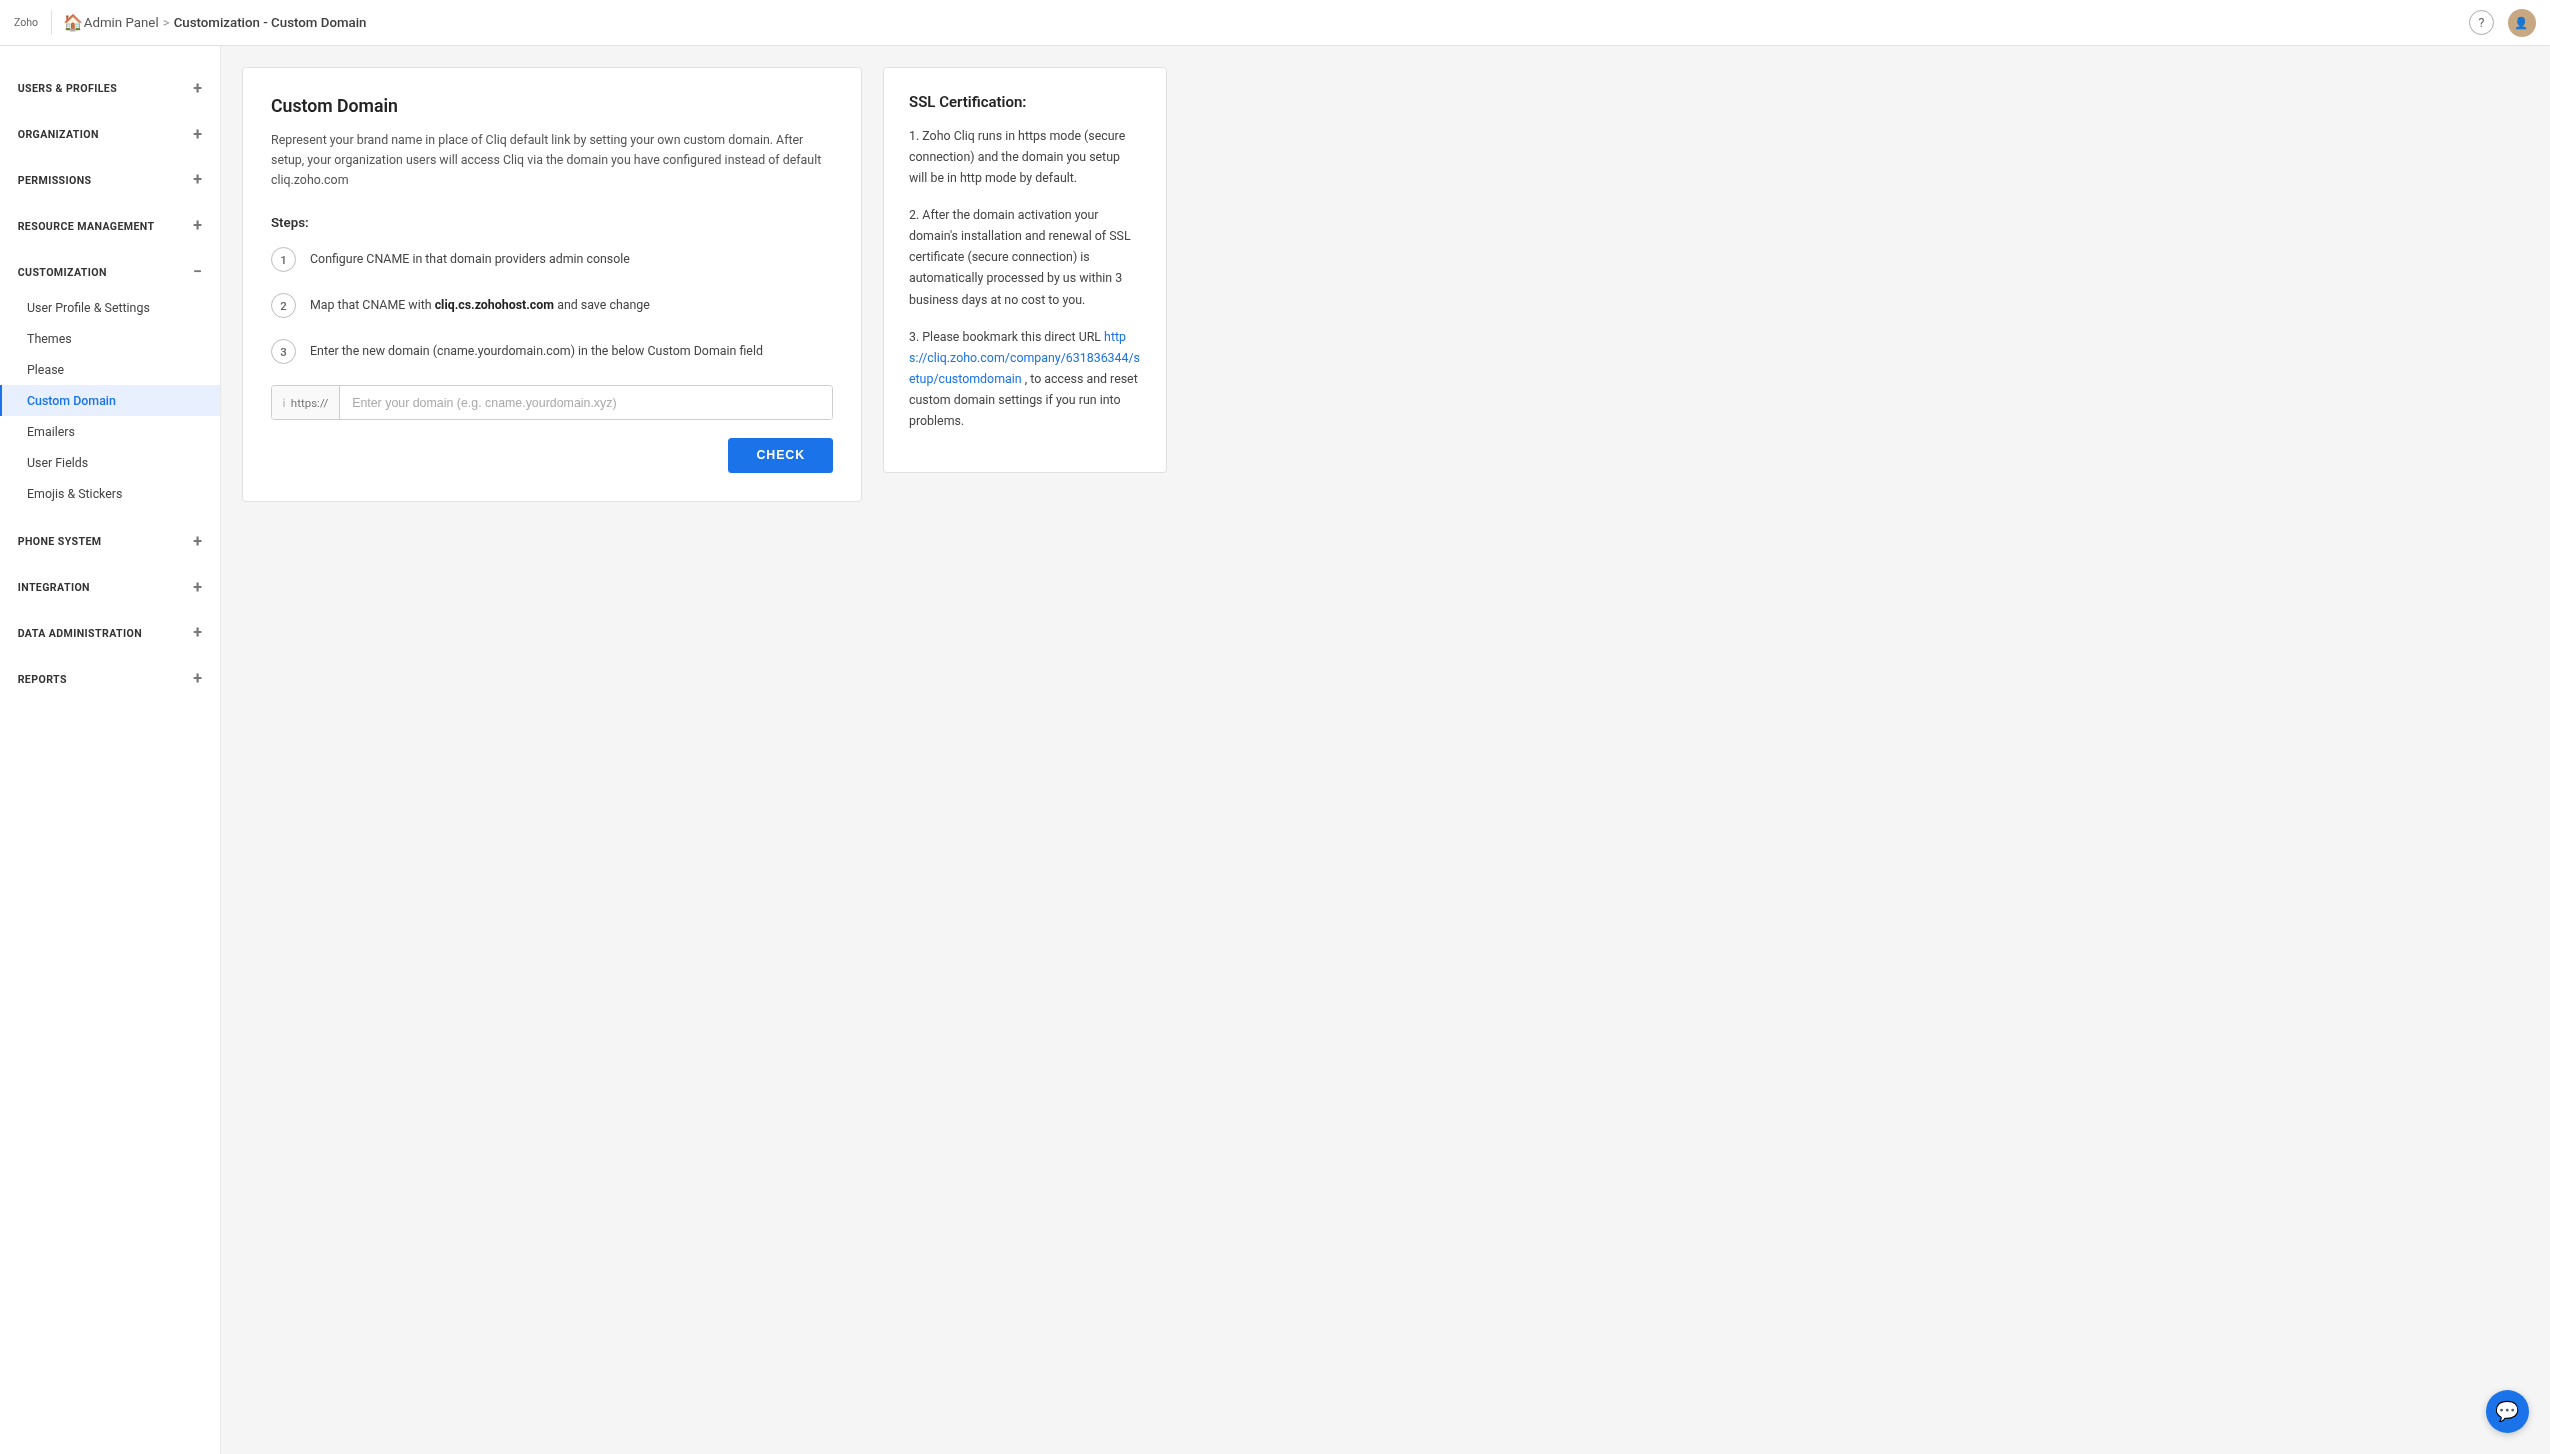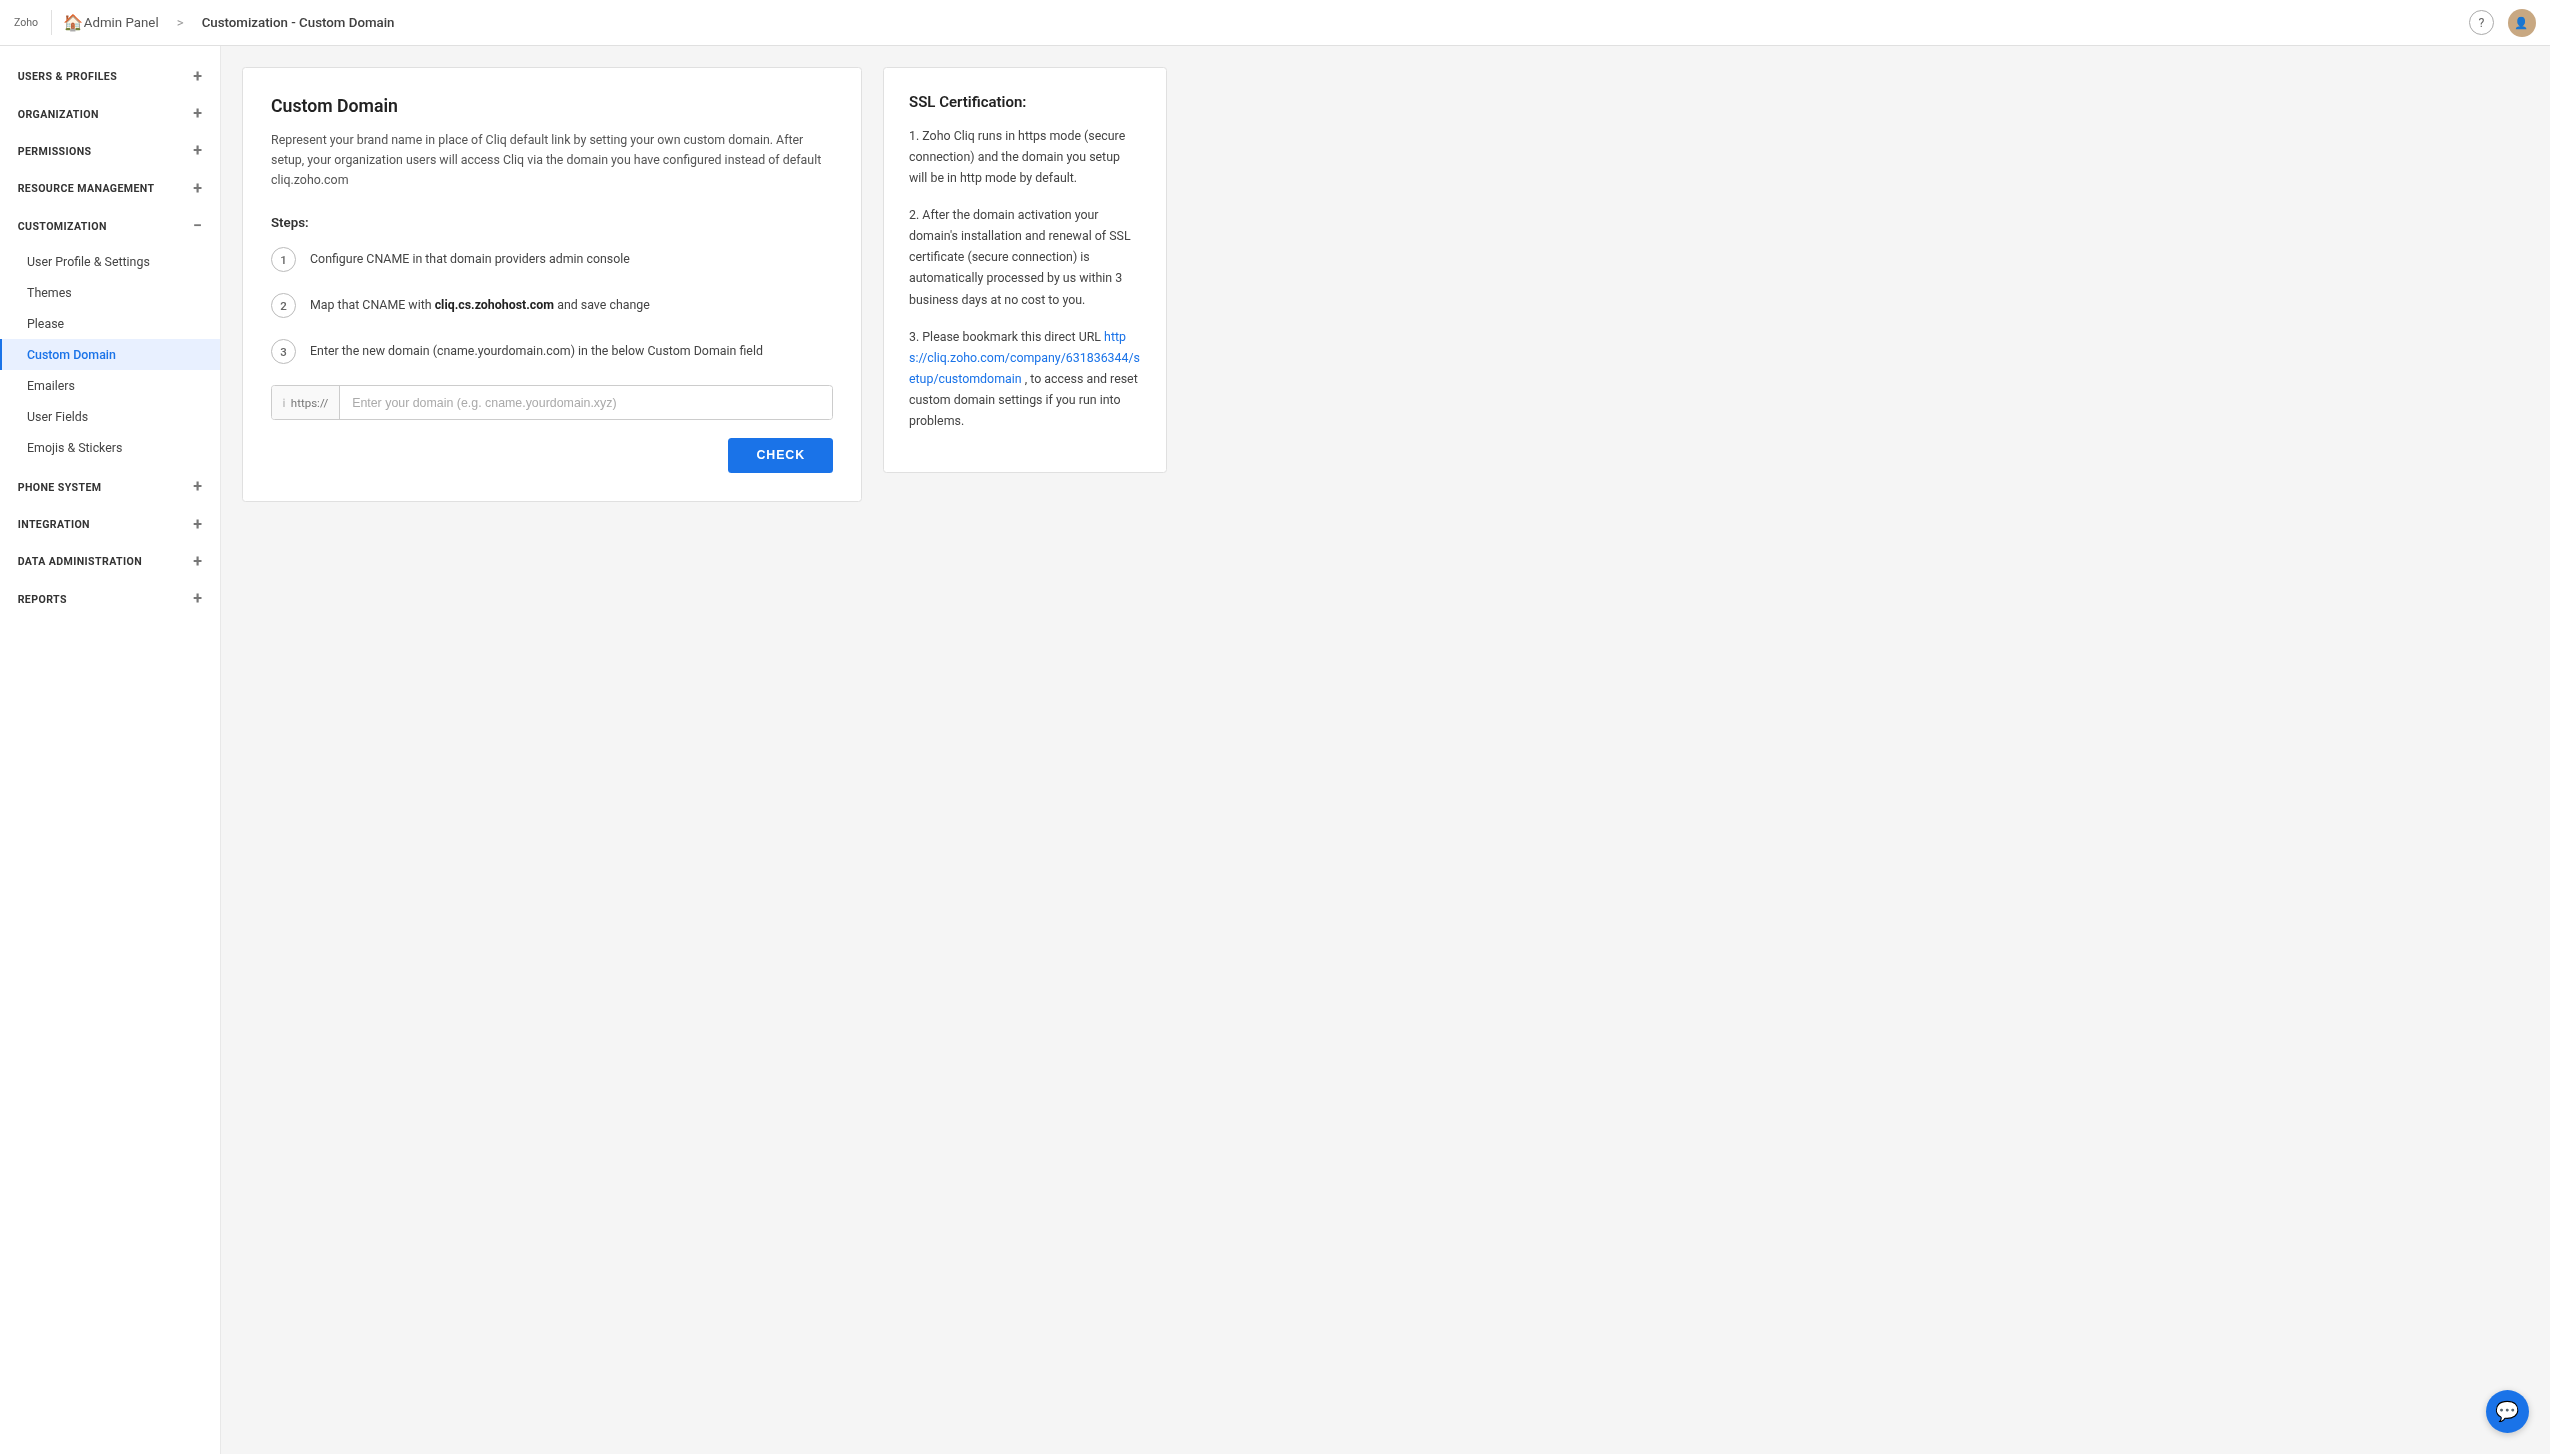--- a/index.html
+++ b/index.html
@@ -7,40 +7,41 @@
 
     
     .topbar {
       display: flex; align-items: center; height: 46px;
       background: #fff; border-bottom: 0.9px solid #e0e0e0;
       padding: 18px 14px; position: fixed; top: 0; left: 0; right: 0; z-index: 100;
     }
     .topbar-logo { font-size: 10.6px; color: #666; display: flex; align-items: center; gap: 3.5px; }
     .topbar-divider { width: 0.9px; height: 25px; background: #e0e0e0; margin: 0 12.4px; }
     .topbar-home-icon { font-size: 16px; color: #555; cursor: pointer; }
-    .topbar-breadcrumb { display: flex; align-items: center; gap: 18px; font-size: 13.3px; }
+    .topbar-breadcrumb { display: flex; align-items: center; gap: 4px; font-size: 13.3px; }
     .topbar-breadcrumb .admin { color: #555; }
     .topbar-breadcrumb .sep { color: #999; }
     .topbar-breadcrumb .current { color: #404040; font-weight: 500; }
     .topbar-right { margin-left: auto; display: flex; align-items: center; gap: 14px; }
     .help-icon { width: 25px; height: 25px; border-radius: 50%; border: 1.3px solid #aaa; display: flex; align-items: center; justify-content: center; color: #666; font-size: 12.4px; cursor: pointer; }
     .avatar { width: 28px; height: 28px; border-radius: 50%; background: #c8a882; display: flex; align-items: center; justify-content: center; color: #fff; font-size: 11.5px; overflow: hidden; cursor: pointer; }
 
     
     .layout { display: flex; margin-top: 46px; min-height: calc(100vh - 46px); }
 
     
     .sidebar {
       width: 221px; min-width: 221px; background: #fff;
       border-right: 0.9px solid #e8e8e8;
       padding: 14px 0; overflow-y: auto;
       position: fixed; top: 46px; left: 0; bottom: 0;
     }
     .sidebar-section {
       margin-bottom: 3.5px;
+      margin-top: 12px;
     }
     .sidebar-section-header {
       display: flex; align-items: center; justify-content: space-between;
       padding: 8.9px 17.7px; cursor: pointer;
       font-size: 10.6px; font-weight: 700; letter-spacing: 0.4px; color: #333;
       text-transform: uppercase;
     }
     .sidebar-plus { font-size: 16px; color: #777; line-height: 1; }
     .sidebar-minus { font-size: 16px; color: #777; line-height: 1; }
     .sidebar-sub-items { padding: 3.5px 0; }

